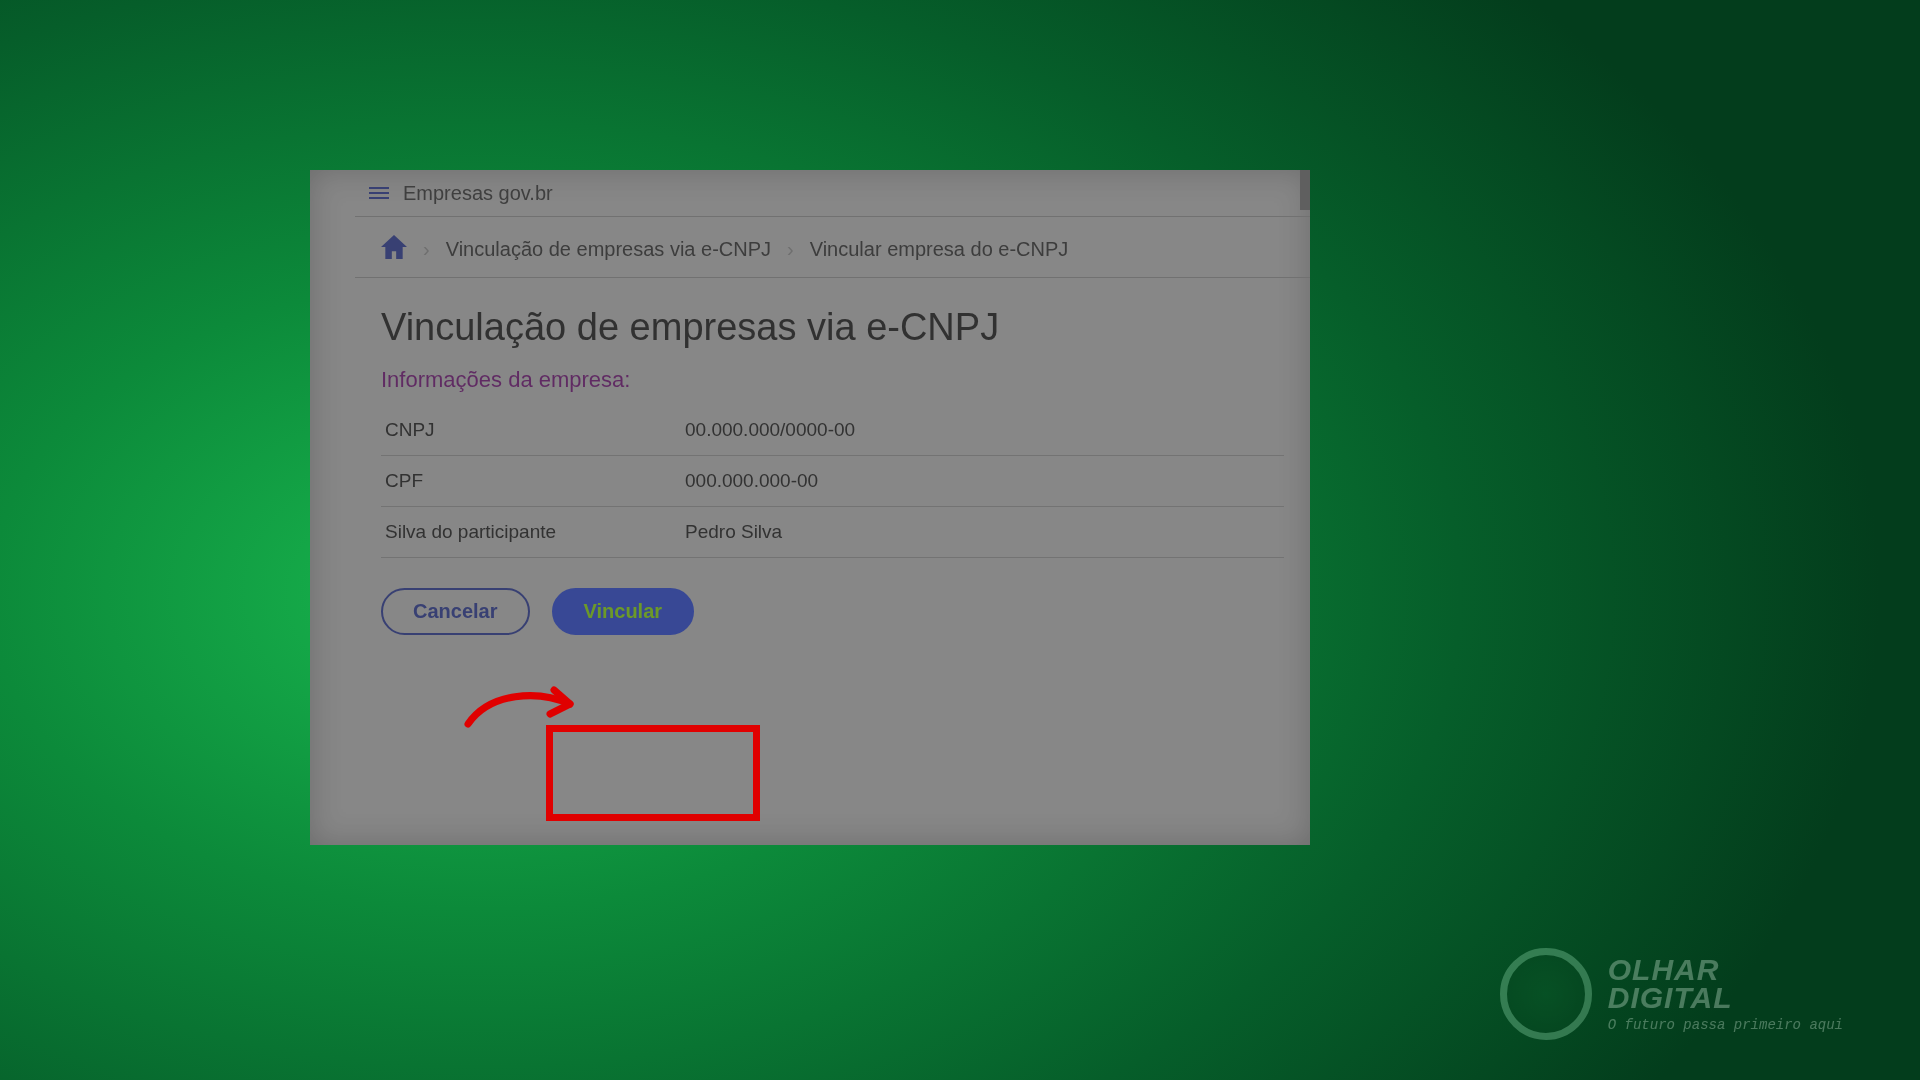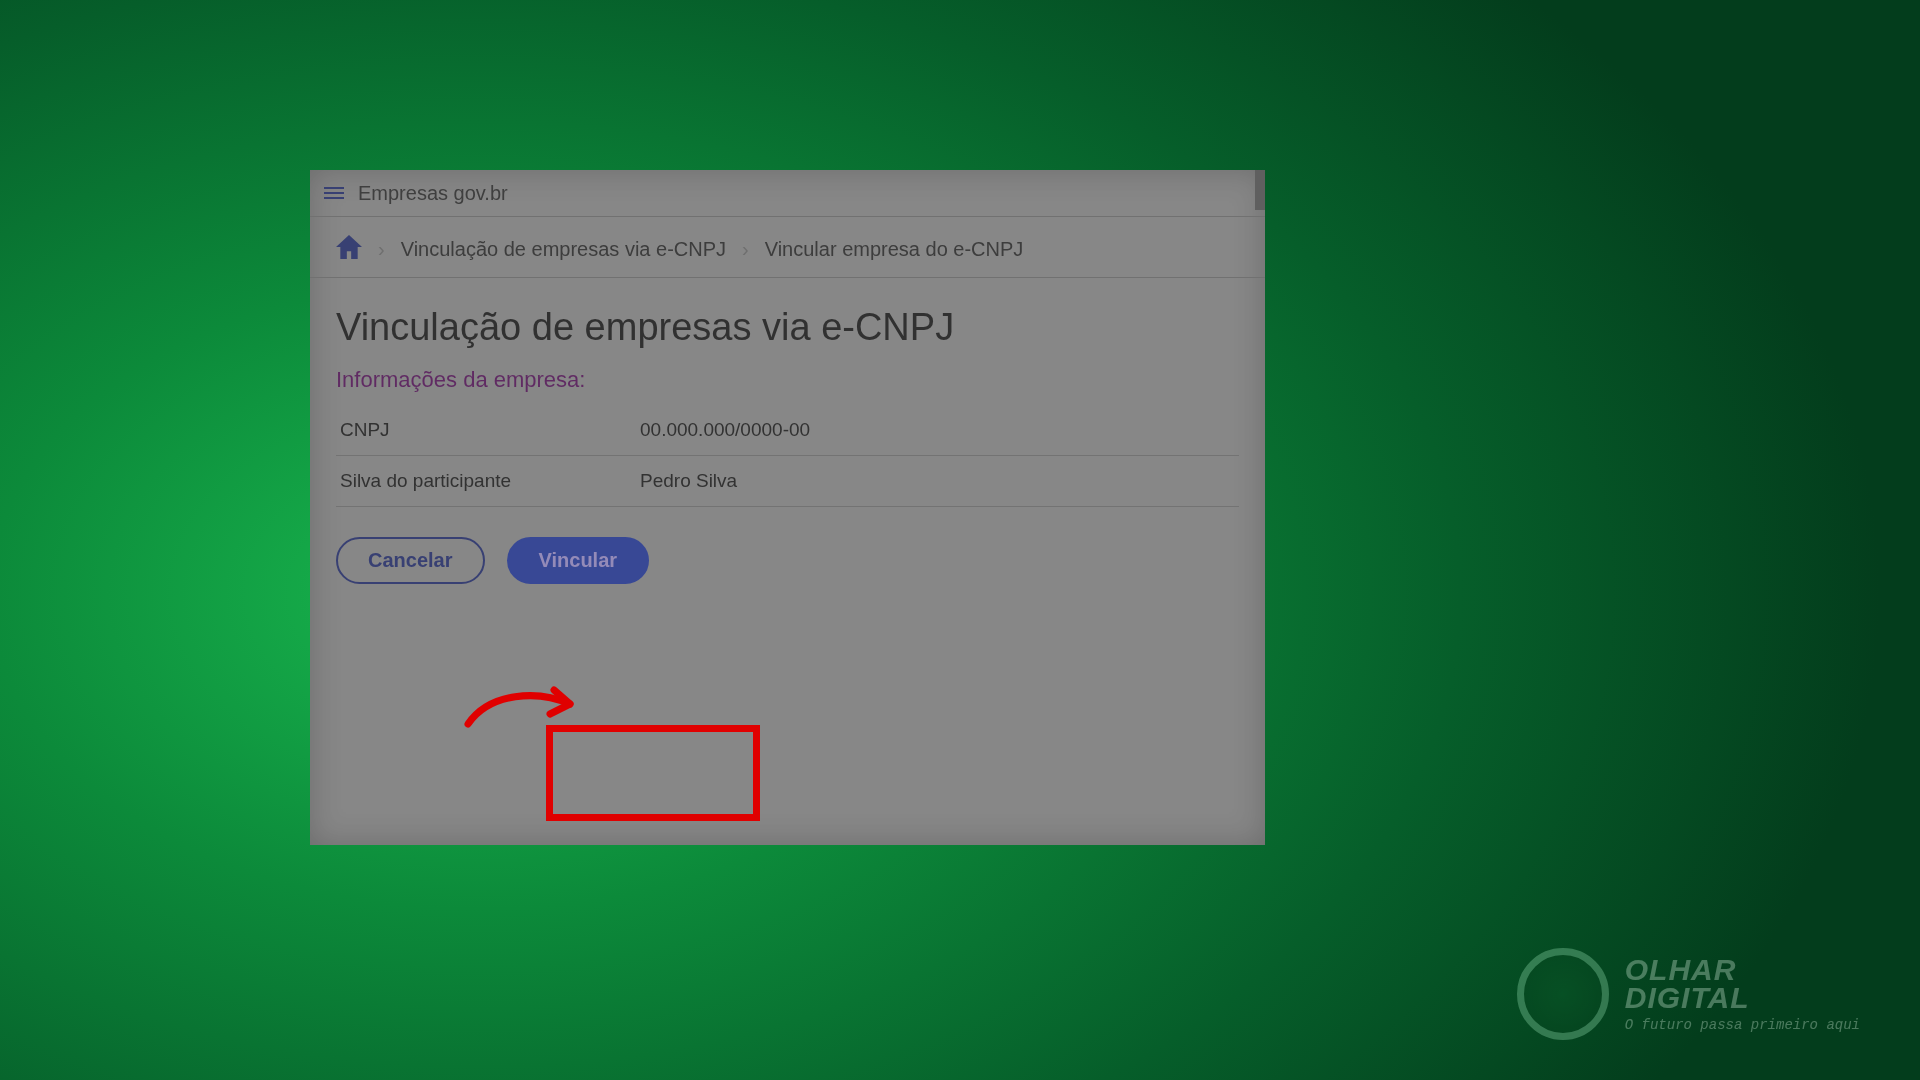--- a/index.html
+++ b/index.html
@@ -9,20 +9,21 @@
   .bg {
     width: 1920px; height: 1080px; position: relative;
     background: radial-gradient(ellipse 1400px 900px at 25% 55%, #19b84f 0%, #0c8a3a 35%, #065e2a 70%, #033d1c 100%);
   }
   .screenshot {
     position: absolute;
     left: 310px; top: 170px;
     width: 955px; height: 675px;
     background: #aeaeae;
     box-shadow: 0 0 30px rgba(0,0,0,.25) inset;
+    padding-left: 45px;
   }
   .dim-overlay {
     position: absolute; inset: 0;
     background: rgba(70,70,70,.38);
     pointer-events: none;
   }
   
   .appbar {
     height: 46px; display: flex; align-items: center;
     padding: 0 14px; border-bottom: 1px solid #8b8b8b;
@@ -49,36 +50,36 @@
   .info-row .lbl { width: 300px; }
   .actions { display: flex; align-items: flex-end; gap: 22px; margin-top: 30px; position: relative; }
   .btn {
     font-size: 20px; font-weight: 600;
     padding: 10px 30px; border-radius: 26px; cursor: pointer;
   }
   .btn-cancel {
     background: transparent; color: #2f3c8e; border: 2px solid #2f3c8e;
   }
   .btn-primary {
-    background: #2f4ac6; color: #c4b5fd; border: 2px solid #2f4ac6;
+    background: #2f4ac6; color: #84cc16; border: 2px solid #2f4ac6;
   }
   .highlight-box {
     position: absolute; border: 7px solid #e00000;
     z-index: 5;
   }
   .arrow-annot {
     position: absolute; z-index: 6; pointer-events: none;
   }
   .scrollbar-fake {
     position: absolute; right: 0; top: 0; width: 10px; height: 40px;
     background: #6f6f6f;
   }
   
   .brand {
-    position: absolute; right: 60px; bottom: 40px;
+    position: absolute; right: 77px; bottom: 40px;
     display: flex; align-items: center; gap: 16px; opacity: .35;
   }
   .brand-circle {
     width: 78px; height: 78px; border: 7px solid #8fd9ab; border-radius: 50%;
     background: radial-gradient(circle at 50% 50%, #0c5e2b 0%, #073f1c 100%);
   }
   .brand-text { color: #cfe9d6; }
   .brand-text .t1 { font-size: 30px; font-weight: 800; letter-spacing: 1px; line-height: .95; font-style: italic; }
   .brand-text .t2 { font-size: 14px; font-style: italic; margin-top: 4px; font-family: Liberation Mono, monospace; }
 </style>
@@ -114,20 +115,24 @@
 
     <div class="content">
       <h1 class="page-title">Vinculação de empresas via e-CNPJ</h1>
       <h2 class="section-title">Informações da empresa:</h2>
 
       <div class="info-row">
         <div class="lbl">CNPJ</div>
         <div>00.000.000/0000-00</div>
       </div>
       <div class="info-row">
+        <div class="lbl">CPF</div>
+        <div>000.000.000-00</div>
+      </div>
+      <div class="info-row">
         <div class="lbl">Silva do participante</div>
         <div>Pedro Silva</div>
       </div>
 
       <div class="actions">
         <button class="btn btn-cancel">Cancelar</button>
         <button class="btn btn-primary">Vincular</button>
       </div>
     </div>
 

